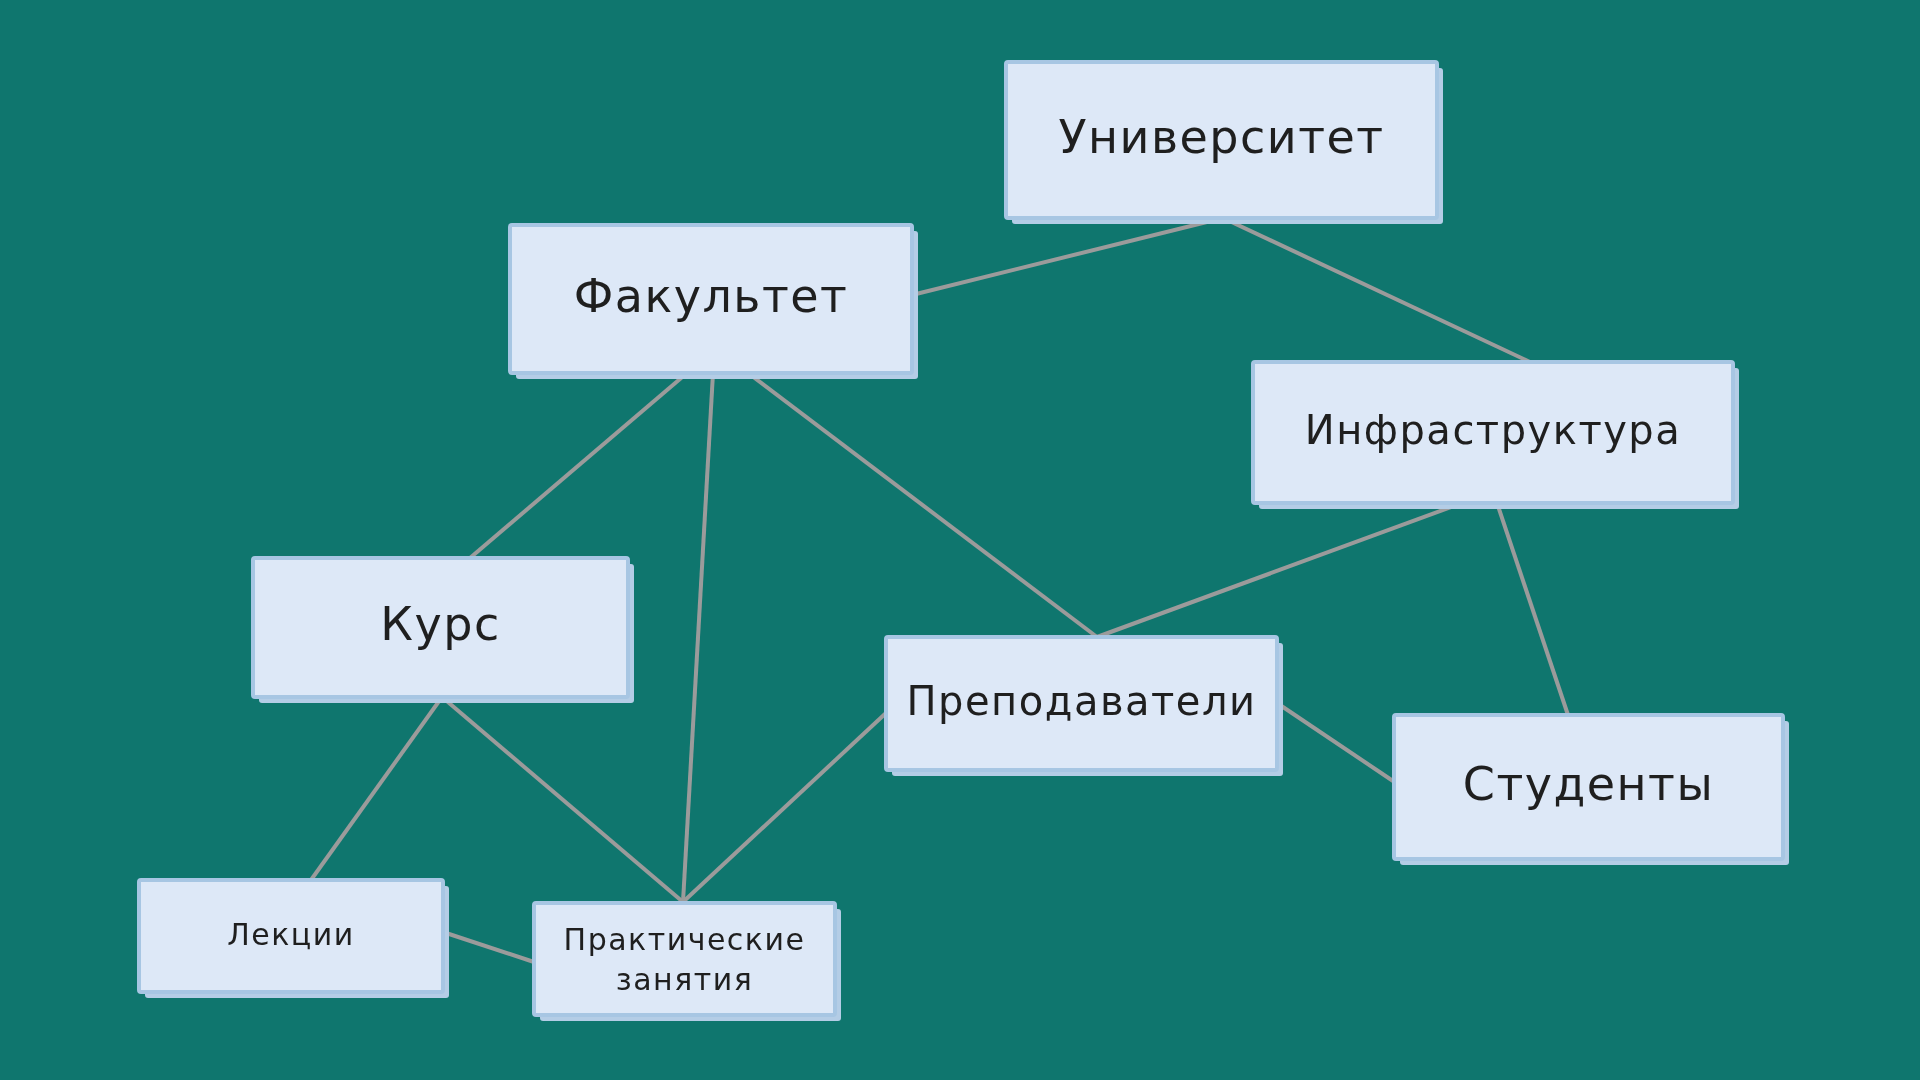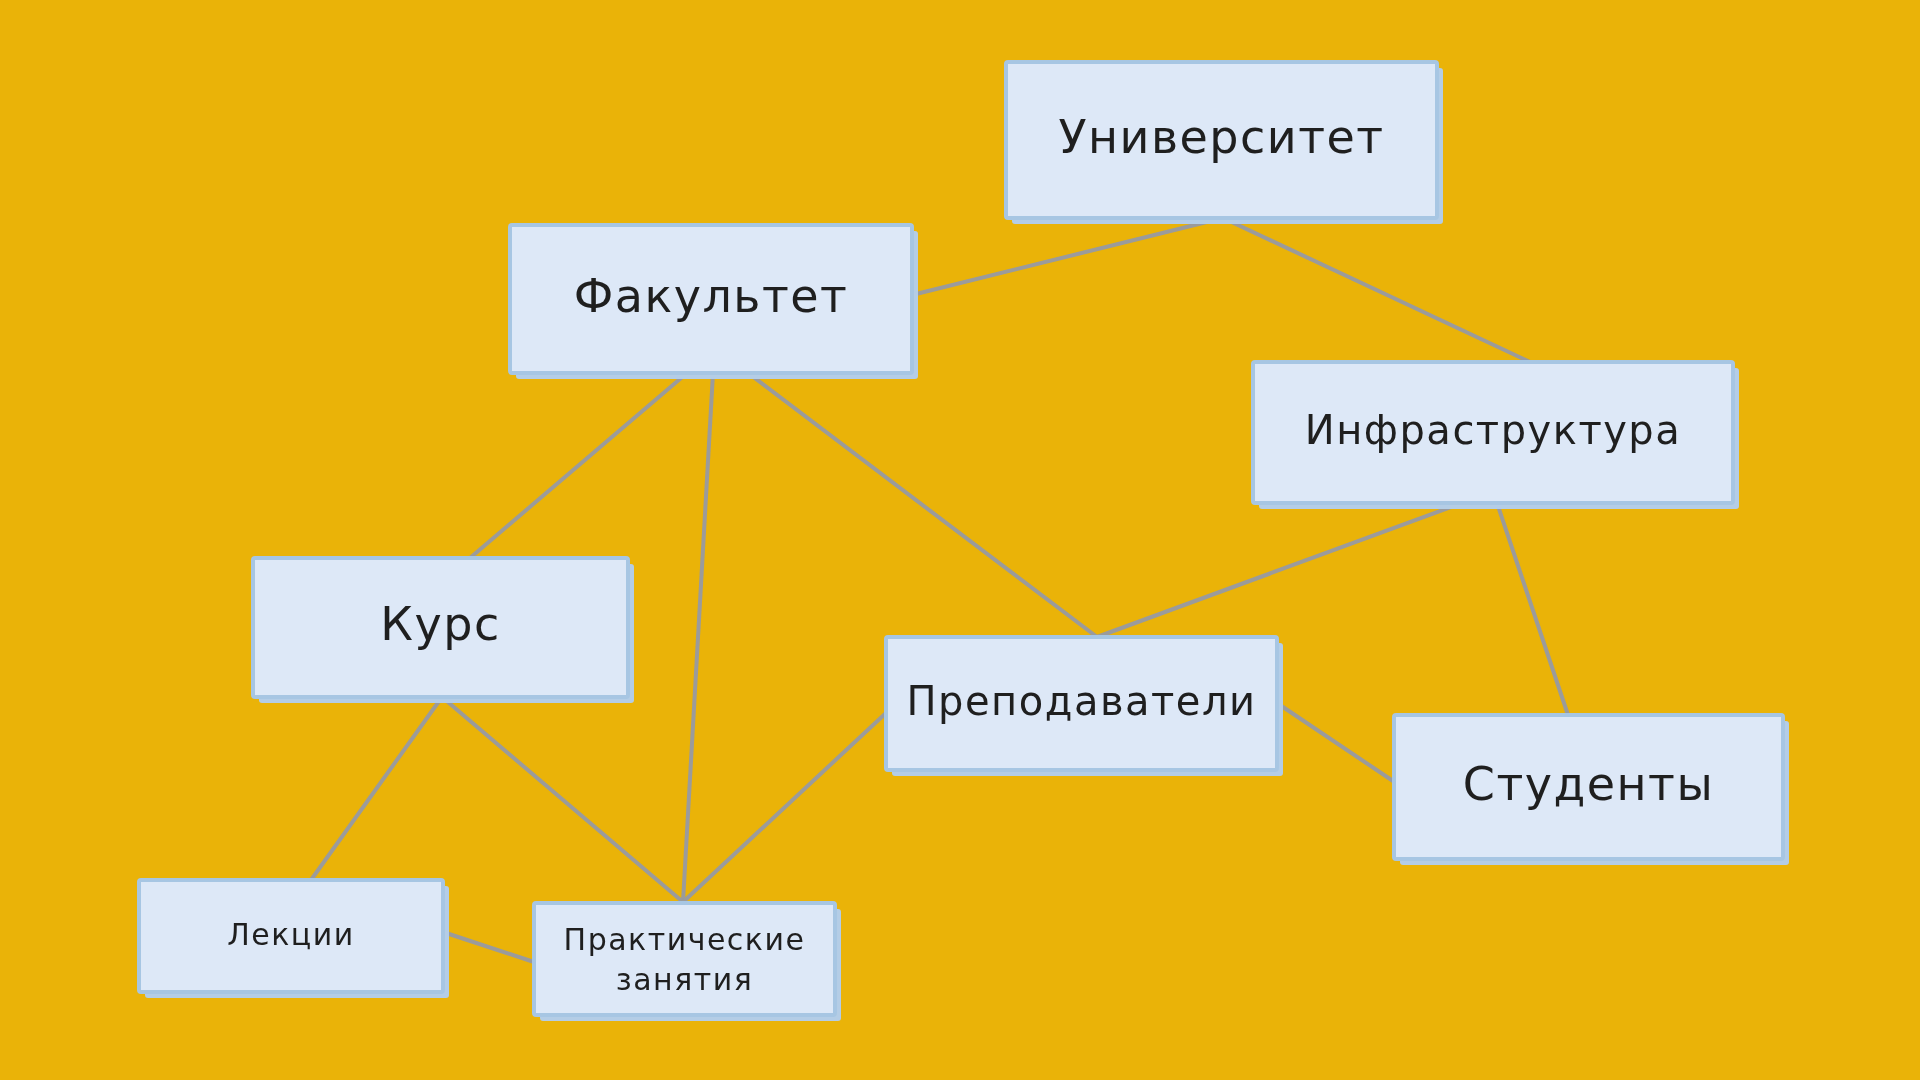--- a/index.html
+++ b/index.html
@@ -10,21 +10,21 @@
   body {
     width: 1920px;
     height: 1080px;
     overflow: hidden;
     font-family: "DejaVu Sans", sans-serif;
   }
   #diagram-root {
     position: relative;
     width: 1920px;
     height: 1080px;
-    background: #eab308;
+    background: #0f766e;
   }
   svg#diagram-canvas {
     position: absolute;
     top: 0;
     left: 0;
     width: 1920px;
     height: 1080px;
   }
   .edge {
     stroke: #9b9b9b;

